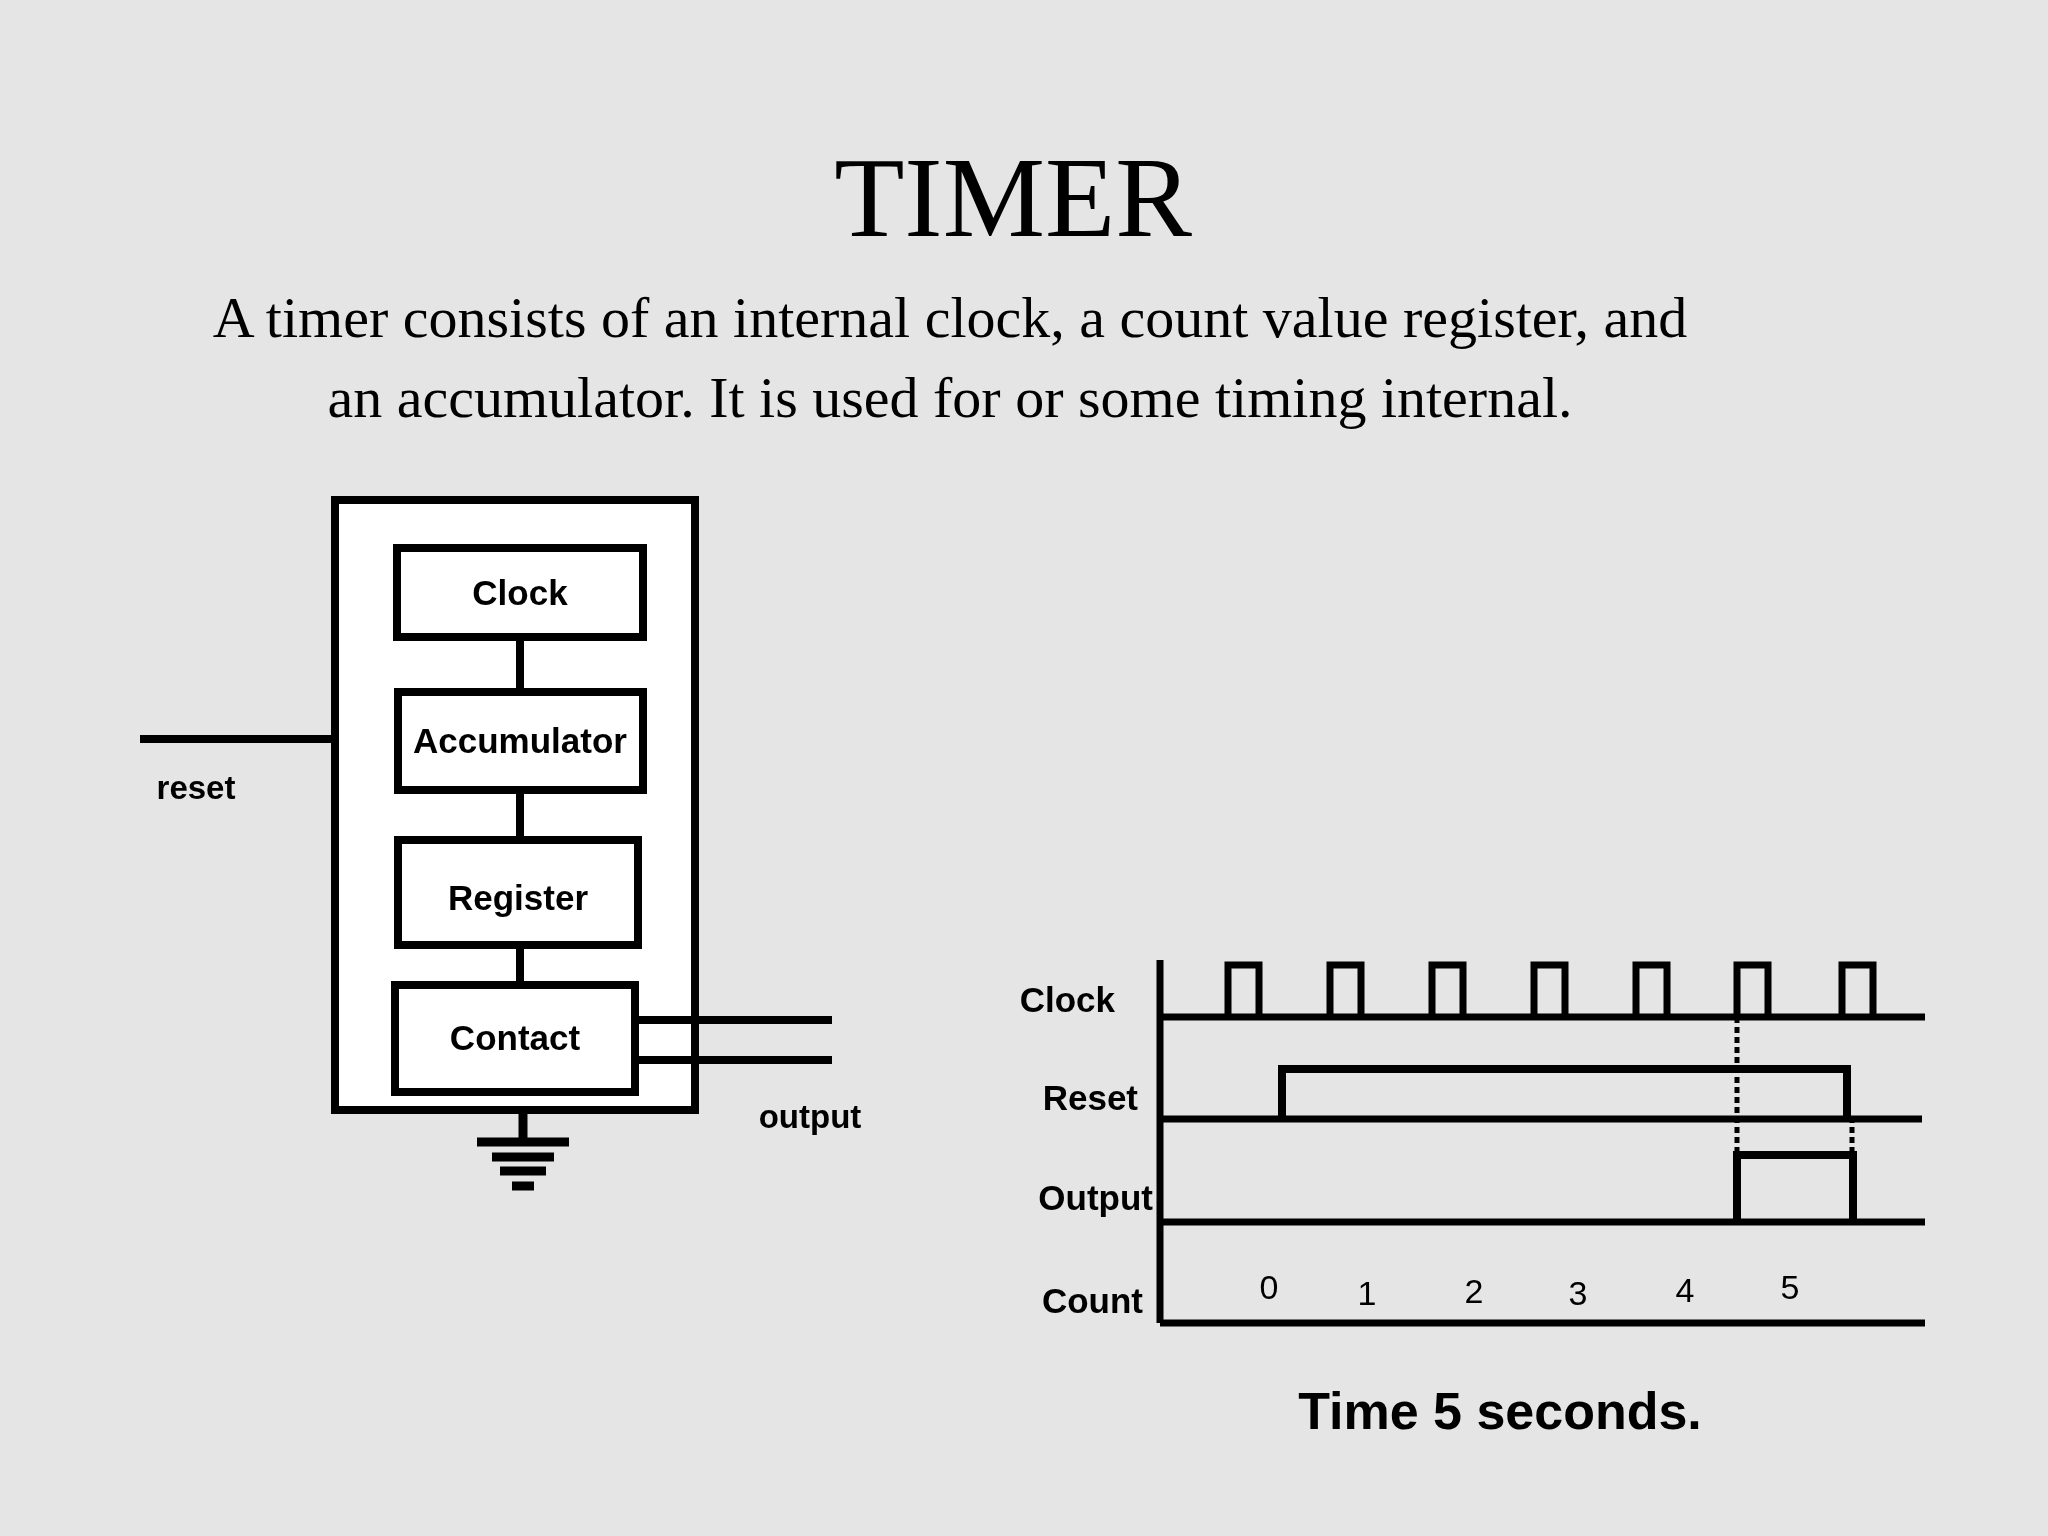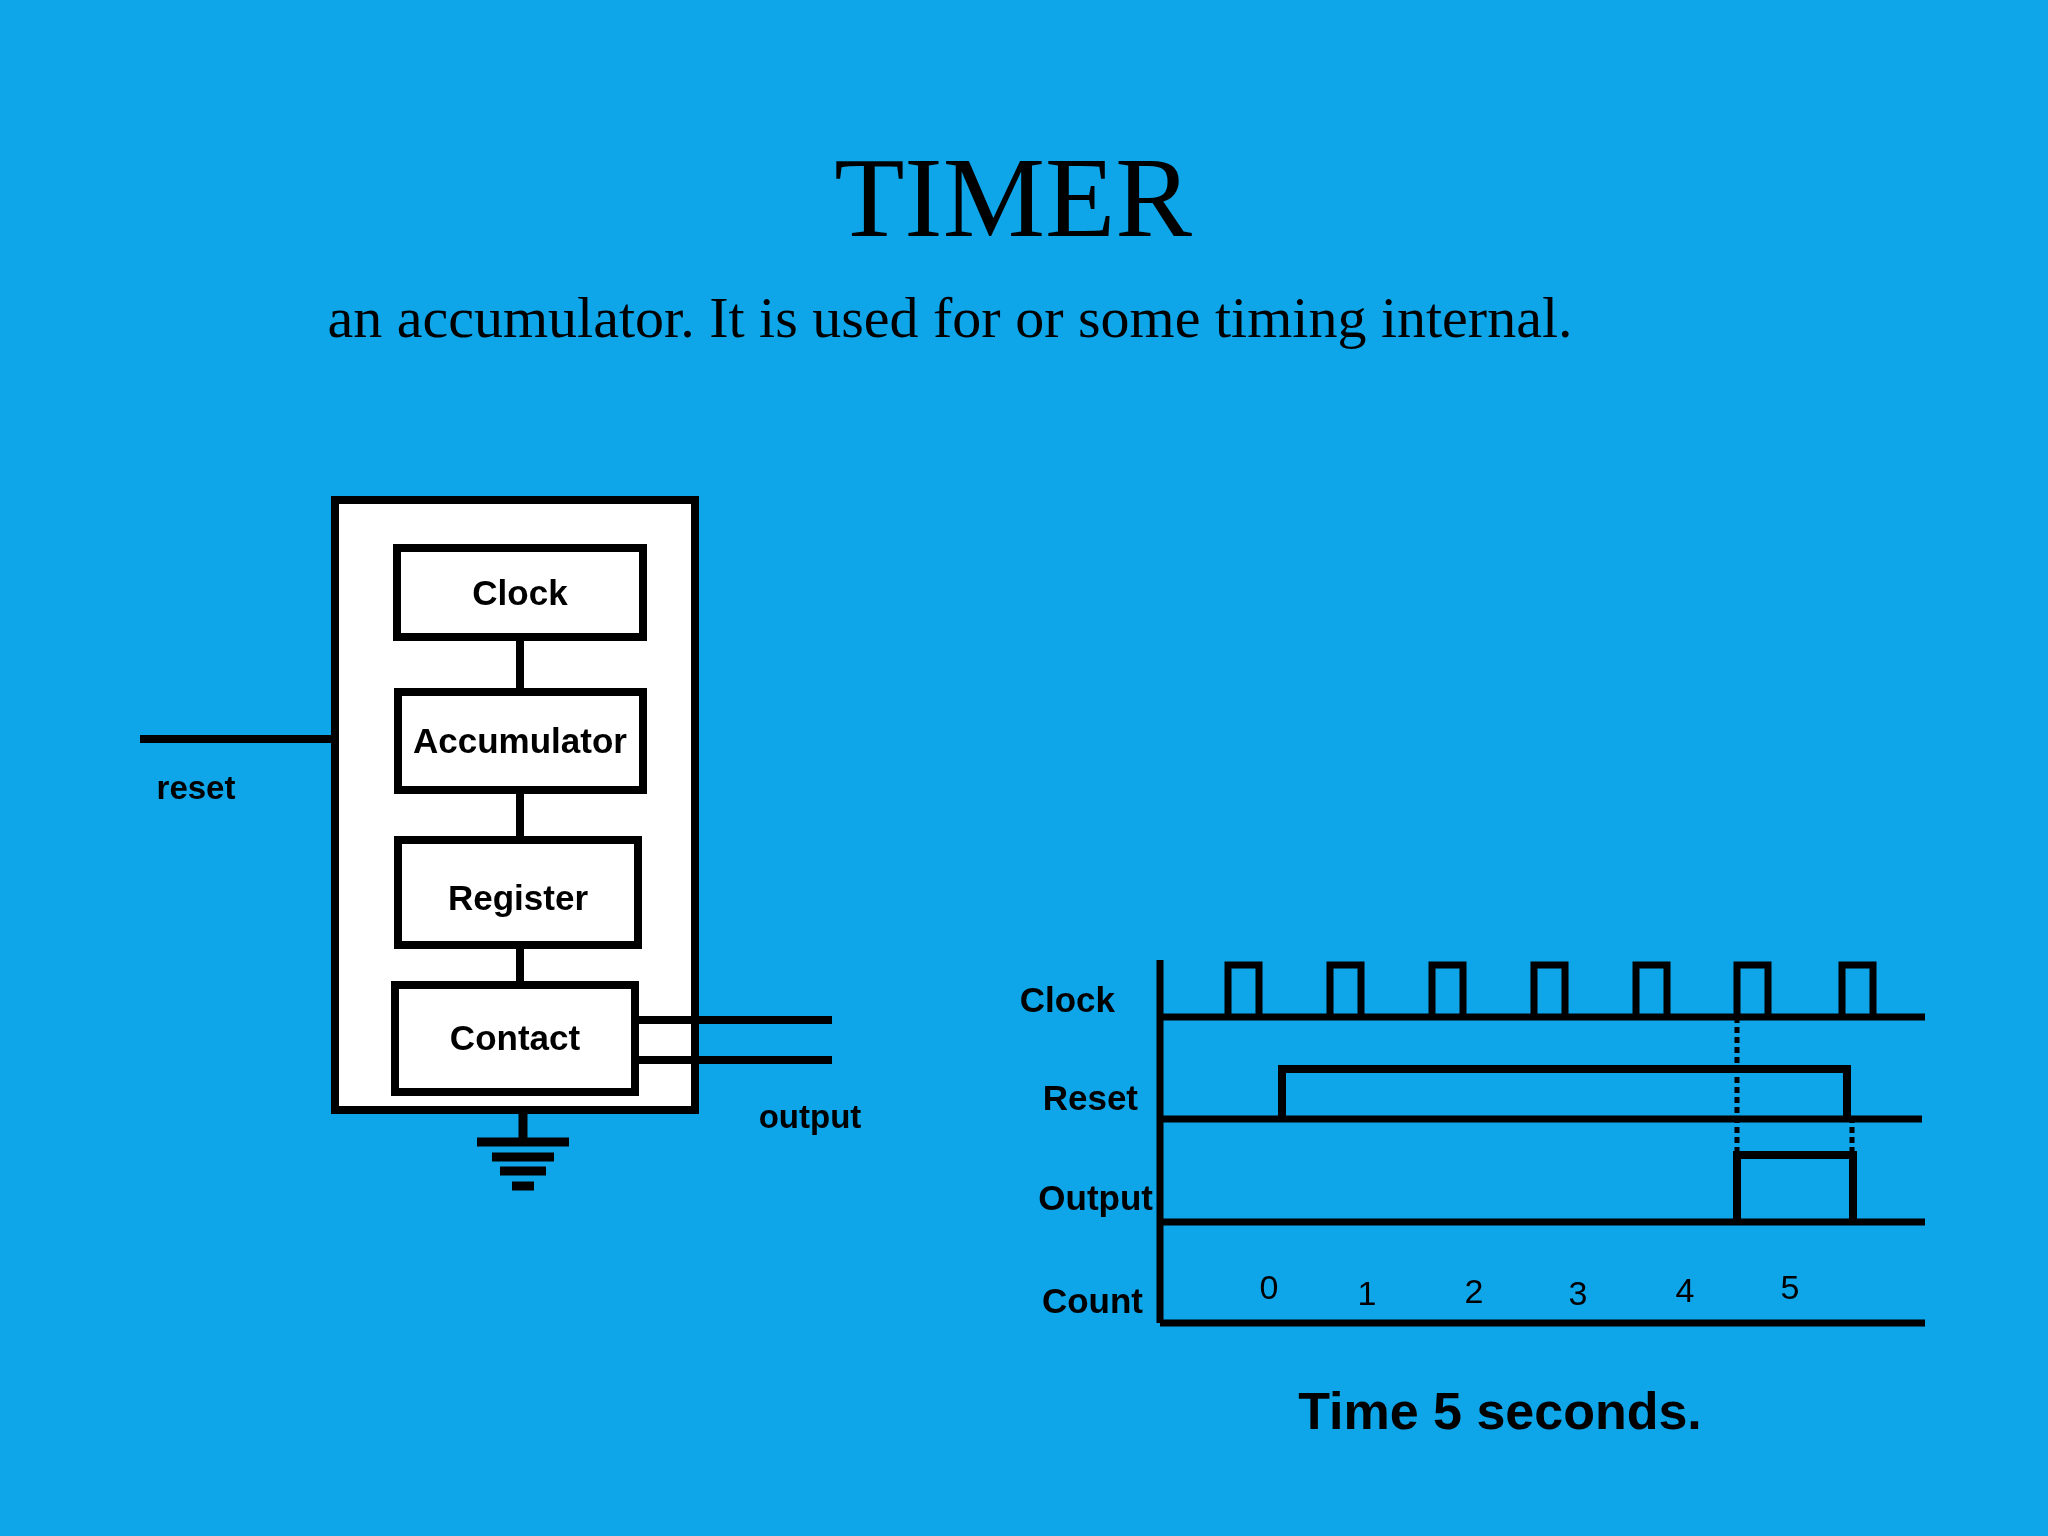--- a/index.html
+++ b/index.html
@@ -1,19 +1,19 @@
 <!DOCTYPE html>
 <html><head>
 <meta charset="utf-8">
 <style>
   html,body { margin:0; padding:0; background:#ffffff; }
   .page {
     position:relative;
     width:2048px; height:1536px;
-    background:#0ea5e9;
+    background:#e5e5e5;
     overflow:hidden;
     font-family:"Liberation Sans", sans-serif;
     color:#000000;
   }
   .slide-title {
     position:absolute;
     top:140px; left:0; width:2026px;
     text-align:center;
     font-family:"Liberation Serif", serif;
     font-size:115px;
@@ -51,20 +51,21 @@
   svg .caption { font-size:52px; font-weight:bold; text-anchor:middle; }
 </style>
 </head>
 <body>
 
 <div class="page">
 
   <div class="slide-title">TIMER</div>
 
   <div class="slide-subtitle">
+    <div class="subtitle-line">A timer consists of an internal clock, a count value register, and</div>
     <div class="subtitle-line">an accumulator. It is used for or some timing internal.</div>
   </div>
 
   <svg class="diagram-layer" width="2048" height="1536" viewBox="0 0 2048 1536">
 
     <g>
 
       <line class="wire" x1="140" y1="739" x2="398" y2="739"></line>
 
       <rect class="box" x="335" y="500" width="360" height="610"></rect>

